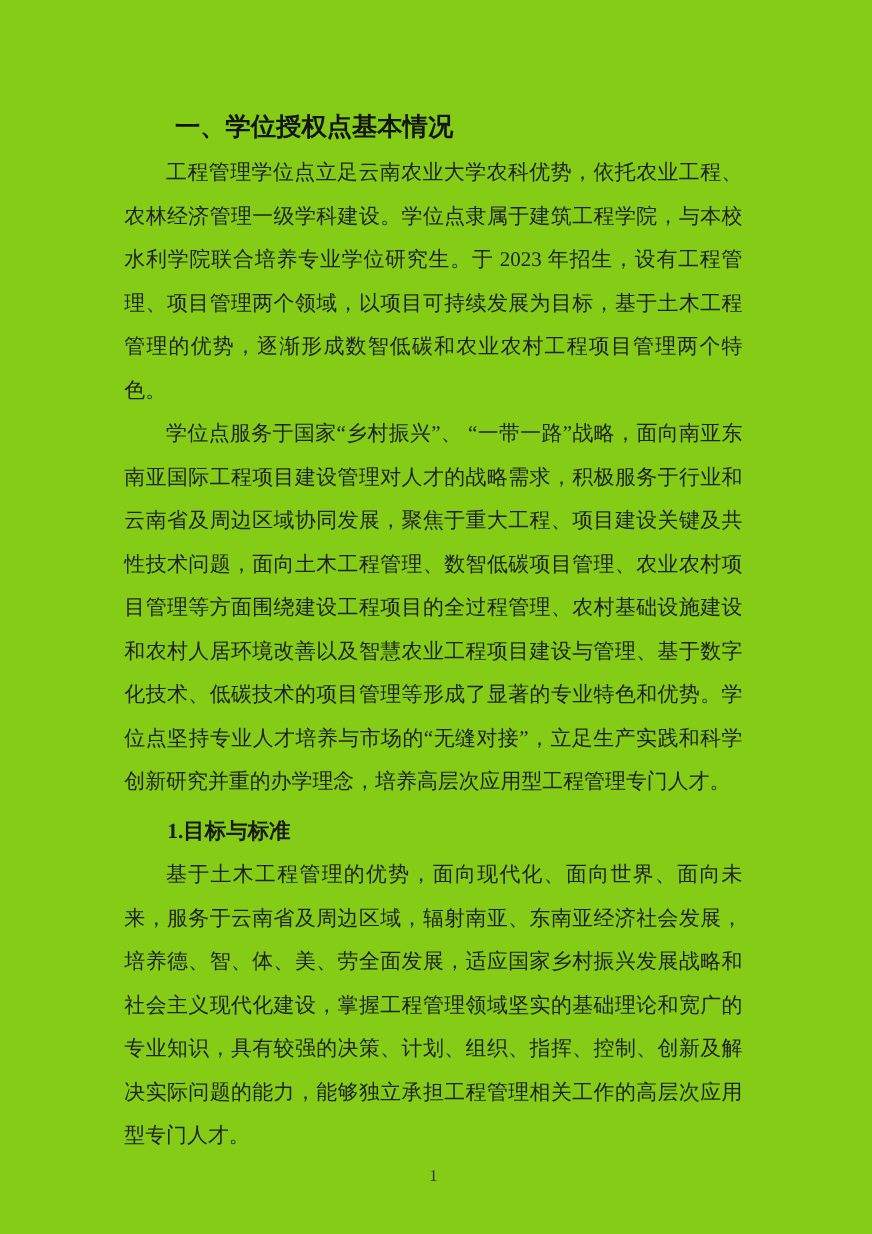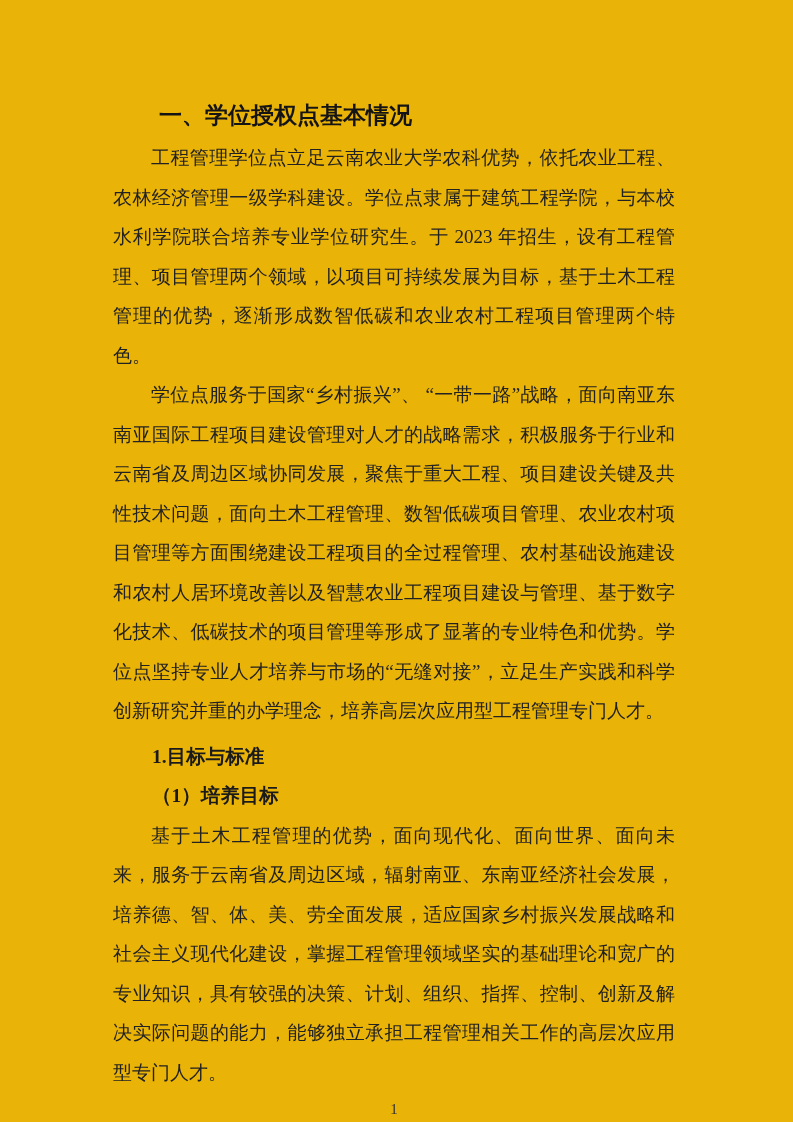--- a/index.html
+++ b/index.html
@@ -10,21 +10,21 @@
     width: 793px;
     height: 1122px;
     background: #fdfdfd;
     overflow: hidden;
   }
   .page {
     box-sizing: border-box;
     width: 793px;
     height: 1122px;
     padding: 98px 118px 0 113px;
-    background: #eab308;
+    background: #84cc16;
   }
   .title {
     font-family: "Liberation Sans", "DejaVu Sans", sans-serif;
     font-weight: bold;
     font-size: 23px;
     line-height: 34px;
     color: #141414;
     margin: 0 0 6px 0;
     padding-left: 46px;
   }
@@ -70,19 +70,18 @@
 <div class="page">
 
   <h1 class="title">一、学位授权点基本情况</h1>
 
   <p class="body-par">工程管理学位点立足云南农业大学农科优势，依托农业工程、农林经济管理一级学科建设。学位点隶属于建筑工程学院，与本校水利学院联合培养专业学位研究生。于 2023 年招生，设有工程管理、项目管理两个领域，以项目可持续发展为目标，基于土木工程管理的优势，逐渐形成数智低碳和农业农村工程项目管理两个特色。</p>
 
   <p class="body-par">学位点服务于国家“乡村振兴”、 “一带一路”战略，面向南亚东南亚国际工程项目建设管理对人才的战略需求，积极服务于行业和云南省及周边区域协同发展，聚焦于重大工程、项目建设关键及共性技术问题，面向土木工程管理、数智低碳项目管理、农业农村项目管理等方面围绕建设工程项目的全过程管理、农村基础设施建设和农村人居环境改善以及智慧农业工程项目建设与管理、基于数字化技术、低碳技术的项目管理等形成了显著的专业特色和优势。学位点坚持专业人才培养与市场的“无缝对接”，立足生产实践和科学创新研究并重的办学理念，培养高层次应用型工程管理专门人才。</p>
 
   <h2 class="subheading-1">1.目标与标准</h2>
 
-  <h3 class="subheading-2">（1）培养目标</h3>
 
   <p class="body-par">基于土木工程管理的优势，面向现代化、面向世界、面向未来，服务于云南省及周边区域，辐射南亚、东南亚经济社会发展，培养德、智、体、美、劳全面发展，适应国家乡村振兴发展战略和社会主义现代化建设，掌握工程管理领域坚实的基础理论和宽广的专业知识，具有较强的决策、计划、组织、指挥、控制、创新及解决实际问题的能力，能够独立承担工程管理相关工作的高层次应用型专门人才。</p>
 
   <div class="page-number">1</div>
 
 </div>
 
 </body></html>

